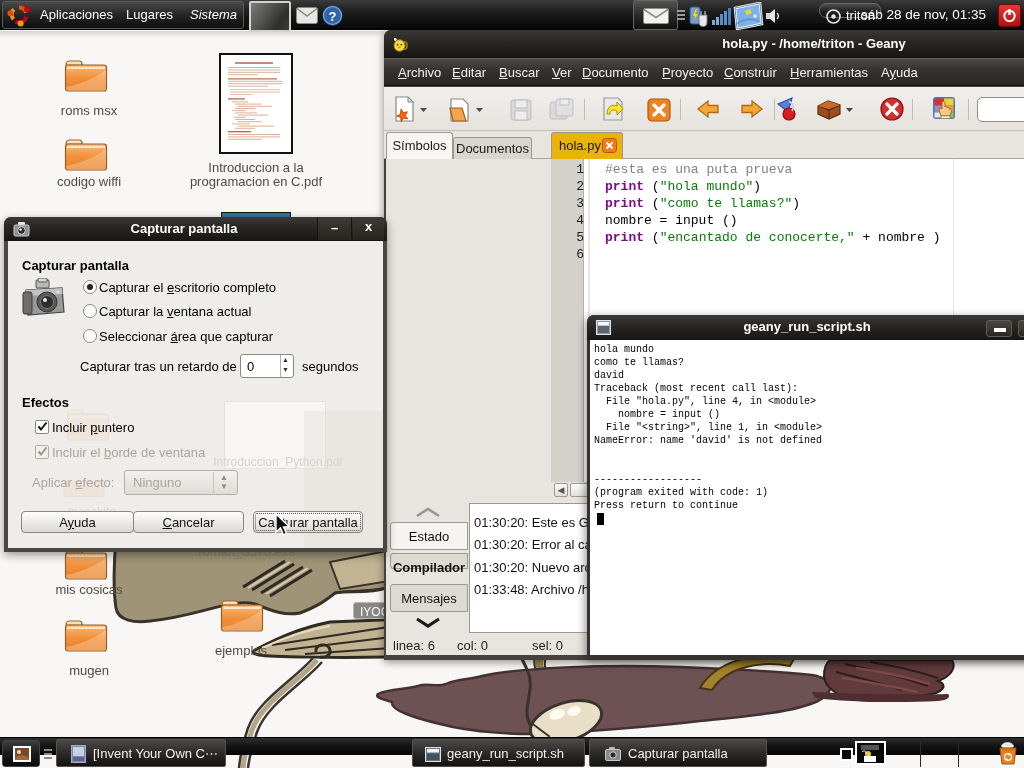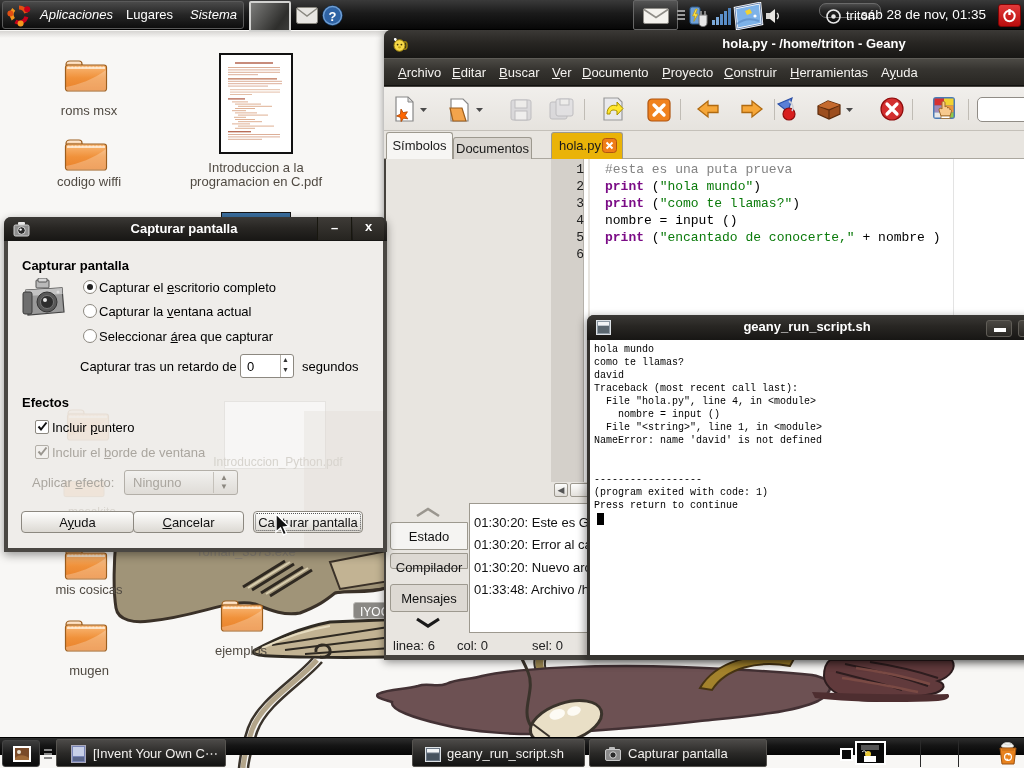--- a/index.html
+++ b/index.html
@@ -292,21 +292,21 @@
   <div class="abs" style="left:164px;top:452px;width:696px;height:18px;background:#e8e5e0;">
     <div class="abs" style="left:6px;top:1px;width:14px;height:14px;background:linear-gradient(#fdfdfc,#dedbd6);border:1px solid #9d998f;border-radius:2px;color:#555;font-size:9px;text-align:center;line-height:13px;">◀</div>
     <div class="abs" style="left:22px;top:1px;width:616px;height:14px;background:linear-gradient(#fdfdfc,#e4e1dc);border:1px solid #9d998f;border-radius:2px;"></div>
   </div>
 
   <div class="abs" style="left:2px;top:470px;width:858px;height:136px;background:#e8e5e0;">
     <svg class="abs" style="left:28px;top:6px" width="28" height="12" viewBox="0 0 28 12">
           <path d="M3,10 L14,3 L25,10" fill="none" stroke="#9a968f" stroke-width="2.6"></path>
         </svg>
     <div class="abs" style="left:4px;top:22px;width:78px;height:28px;background:#f5f4f2;border:1px solid #9d998f;border-radius:3px 0 0 3px;font-size:13px;color:#111;text-align:center;padding-top:6px;">Estado</div>
-    <div class="abs" style="left:4px;top:53px;width:78px;height:16px;background:#ddd9d3;border:1px solid #9d998f;border-radius:3px 0 0 3px;font-size:13px;color:#111;text-align:center;padding-top:6px;">Compilador</div>
+    <div class="abs" style="left:4px;top:53px;width:78px;height:16px;background:#ddd9d3;border:1px solid #9d998f;border-radius:3px 0 0 3px;font-size:13px;color:#111;text-align:center;padding-top:6px;font-weight:bold;">Compilador</div>
     <div class="abs" style="left:4px;top:84px;width:78px;height:28px;background:#ddd9d3;border:1px solid #9d998f;border-radius:3px 0 0 3px;font-size:13px;color:#111;text-align:center;padding-top:6px;">Mensajes</div>
     <svg class="abs" style="left:28px;top:116px" width="28" height="13" viewBox="0 0 28 13">
           <path d="M3,3 L14,10 L25,3" fill="none" stroke="#1a1a1a" stroke-width="3.2"></path>
         </svg>
     <div class="abs" style="left:83px;top:3px;width:770px;height:130px;background:#fff;border:1px solid #9d998f;font-size:13px;color:#111;">
       <div class="abs" style="left:4px;top:11px;white-space:nowrap;">01:30:20: Este es Geany 0.18.</div>
       <div class="abs" style="left:4px;top:33px;white-space:nowrap;">01:30:20: Error al cargar el archivo de configuración</div>
       <div class="abs" style="left:4px;top:56px;white-space:nowrap;">01:30:20: Nuevo archivo "sin título" abierto.</div>
       <div class="abs" style="left:4px;top:78px;white-space:nowrap;">01:33:48: Archivo /home/triton/hola.py abierto.</div>
     </div>
@@ -448,21 +448,21 @@
   <svg class="abs" style="left:7px;top:3px" width="24" height="24" viewBox="0 0 24 24">
     <g fill="none">
       <path d="M12,4.6 A7.6,7.6 0 0 1 19.2,9.8" stroke="#e24f12" stroke-width="4"></path>
       <path d="M19.4,13.8 A7.6,7.6 0 0 1 8.4,18.6" stroke="#c9001a" stroke-width="4"></path>
       <path d="M6.3,16.2 A7.6,7.6 0 0 1 6.8,6.4" stroke="#f4971d" stroke-width="4"></path>
     </g>
     <circle cx="20.2" cy="6.2" r="3" fill="#c9001a"></circle>
     <circle cx="13.6" cy="20.6" r="3" fill="#f4971d"></circle>
     <circle cx="3.4" cy="10.6" r="3" fill="#e24f12"></circle>
   </svg>
-  <div class="abs" style="left:40px;top:7px;font-size:13px;color:#fff;font-style:italic;">Aplicaciones</div>
+  <div class="abs" style="left:40px;top:7px;font-size:13px;color:#fff;">Aplicaciones</div>
   <div class="abs" style="left:126px;top:7px;font-size:13px;color:#fff;">Lugares</div>
   <div class="abs" style="left:190px;top:7px;font-size:13px;color:#fff;font-style:italic;">Sistema</div>
 
   <div class="abs" style="left:249px;top:1px;width:42px;height:31px;background:linear-gradient(125deg,#7c7c7a,#4e4e4c 45%,#2e2e2c 75%,#3c3c3a);border:2px solid #d2d2d0;border-radius:2px;"></div>
 
   <svg class="abs" style="left:296px;top:7px" width="22" height="17" viewBox="0 0 22 17">
     <rect x="0.5" y="0.5" width="21" height="16" rx="2" fill="#e8e6e2" stroke="#8a8880"></rect>
     <path d="M1,1.5 L11,9 L21,1.5" fill="none" stroke="#8a8880" stroke-width="1.4"></path>
   </svg>
 

